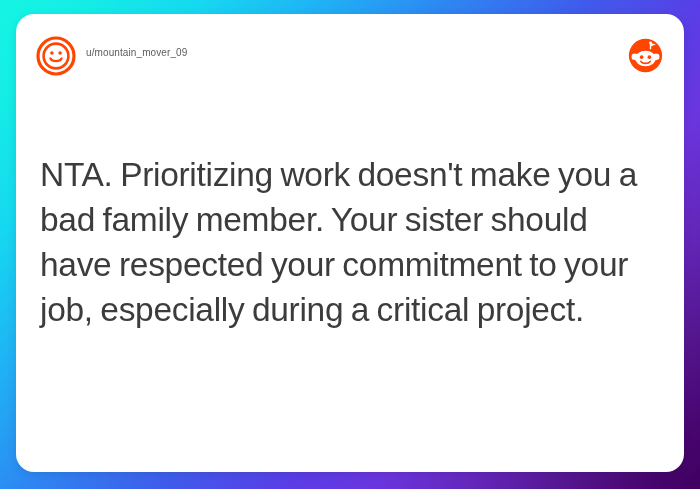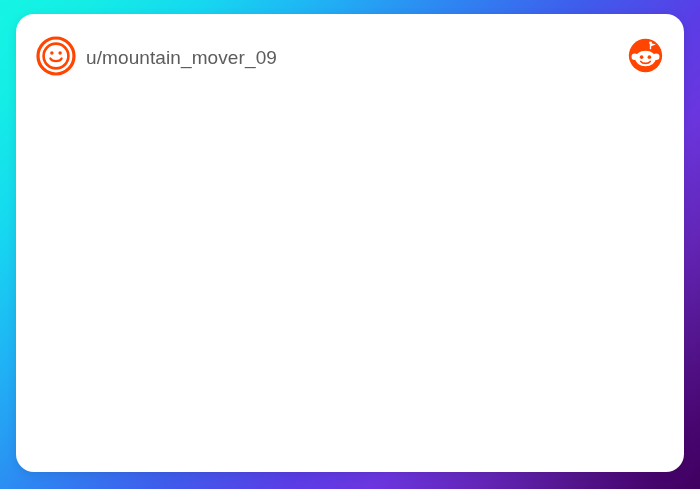--- a/index.html
+++ b/index.html
@@ -66,21 +66,21 @@
     top: 22px;
     width: 40px;
     height: 40px;
     display: block;
   }
 
   .username {
     position: absolute;
     left: 70px;
     top: 33px;
-    font-size: 19px;
+    font-size: 10px;
     letter-spacing: 0.1px;
     color: #5C5C5C;
     white-space: nowrap;
     font-family: "Liberation Sans", "DejaVu Sans", sans-serif;
   }
 
   .brand-logo {
     position: absolute;
     right: 20px;
     top: 23px;
@@ -139,15 +139,18 @@
         <circle cx="31.6" cy="21.4" r="3.5" fill="#FFFFFF"></circle>
 
         <circle cx="15.8" cy="21.8" r="1.95" fill="#FF4500"></circle>
         <circle cx="24.2" cy="21.8" r="1.95" fill="#FF4500"></circle>
 
         <path d="M14.9 26.4 C17.0 29.2, 23.0 29.2, 25.1 26.4" fill="none" stroke="#FF4500" stroke-width="1.7" stroke-linecap="round"></path>
       </svg>
 
     </div>
 
+    <div id="card-body">
+      <p class="body-text">NTA. Prioritizing work doesn't make you a bad family member. Your sister should have respected your commitment to your job, especially during a critical project.</p>
+    </div>
 
   </div>
 </div>
 
 </body></html>

